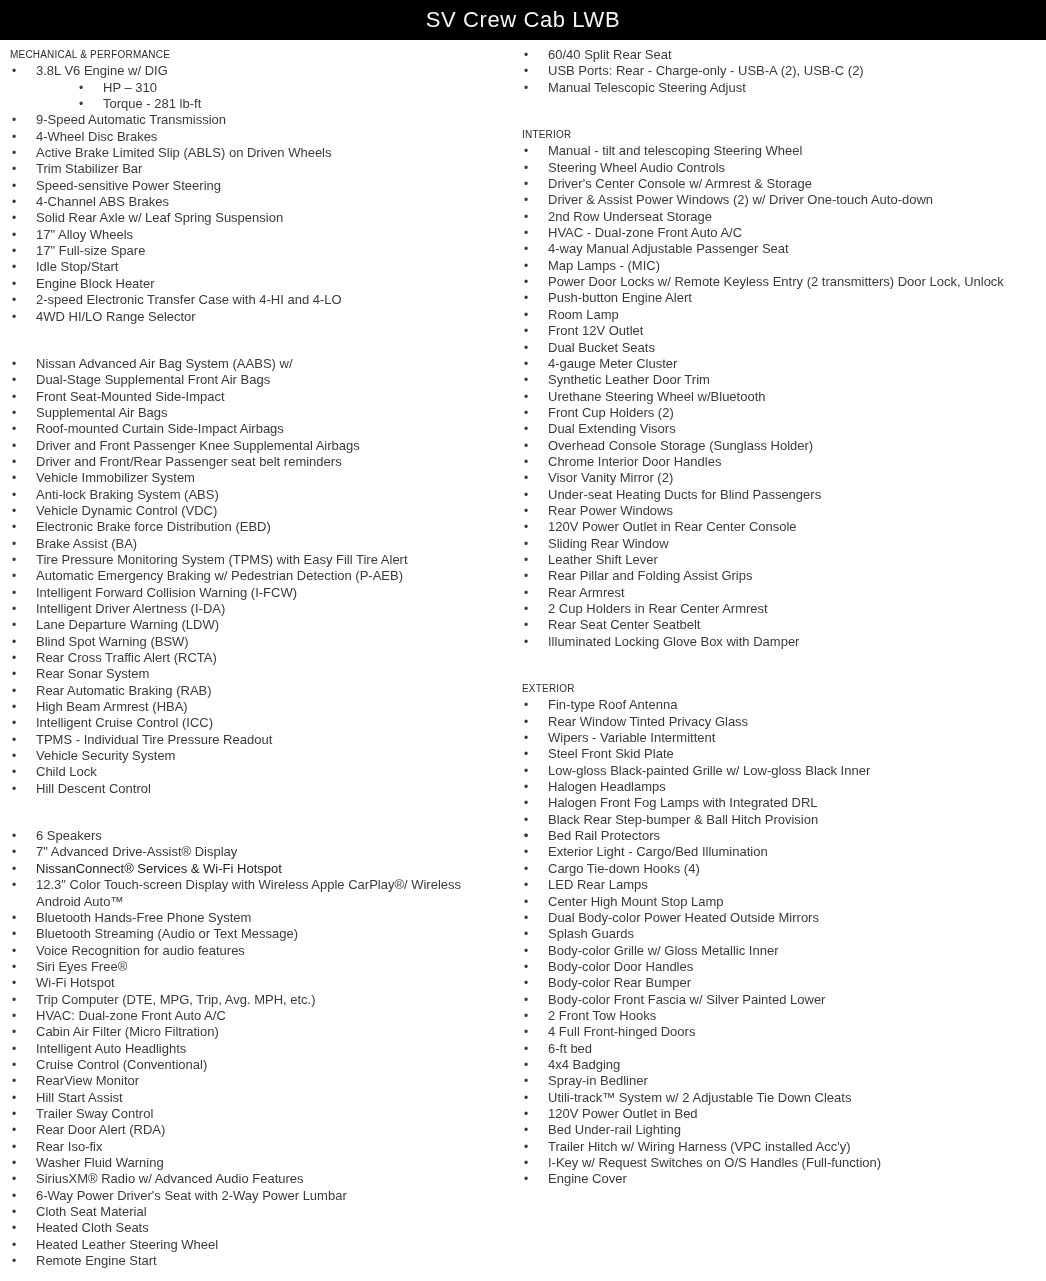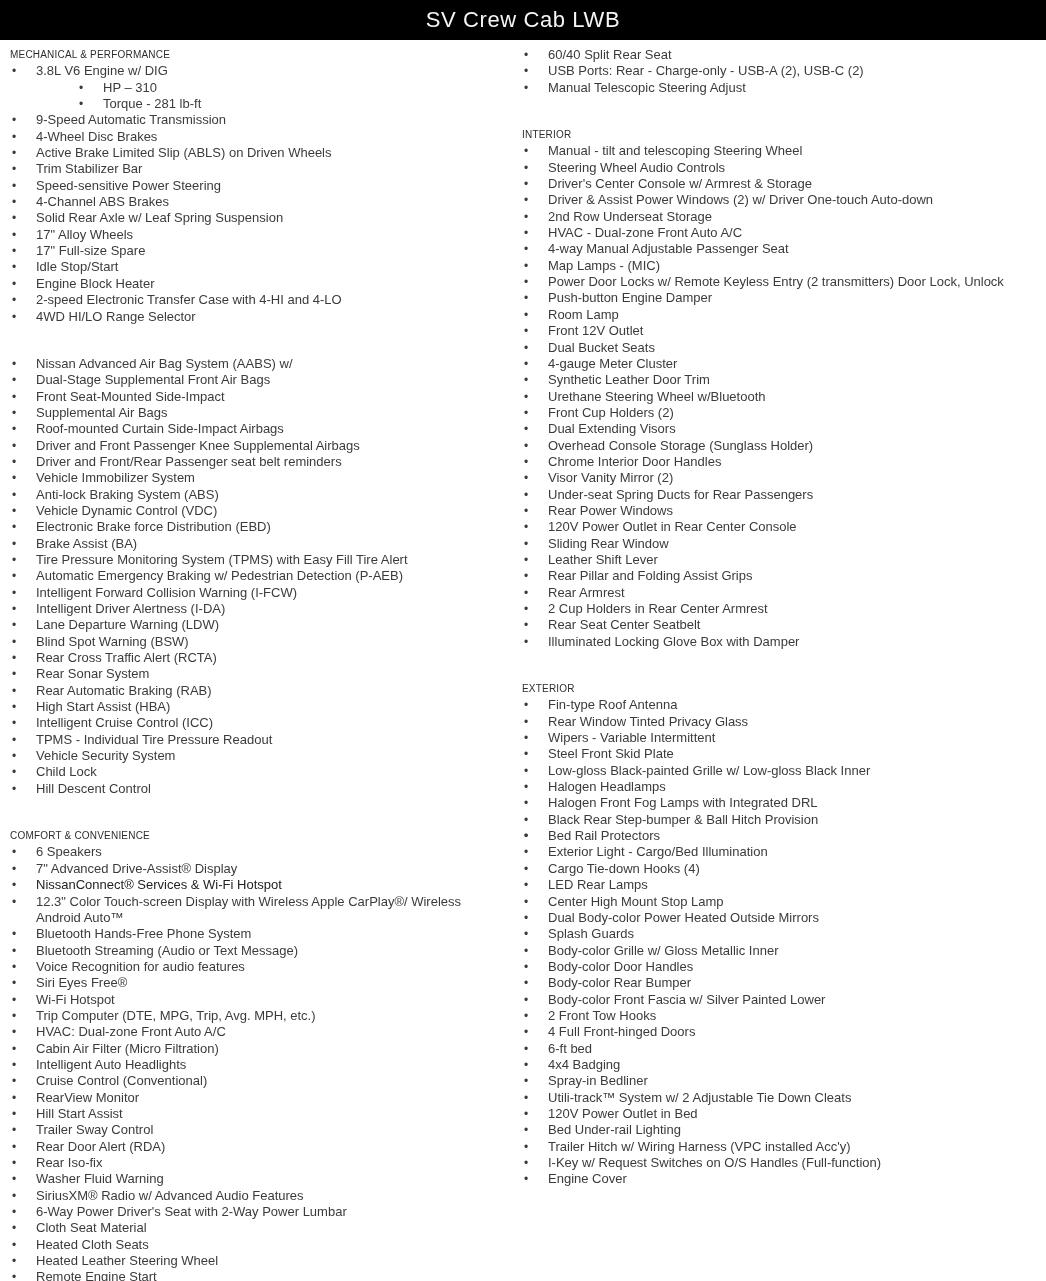--- a/index.html
+++ b/index.html
@@ -111,30 +111,29 @@
             <li class="item"><span class="bullet">•</span><span class="txt">Brake Assist (BA)</span></li>
             <li class="item"><span class="bullet">•</span><span class="txt">Tire Pressure Monitoring System (TPMS) with Easy Fill Tire Alert</span></li>
             <li class="item"><span class="bullet">•</span><span class="txt">Automatic Emergency Braking w/ Pedestrian Detection (P-AEB)</span></li>
             <li class="item"><span class="bullet">•</span><span class="txt">Intelligent Forward Collision Warning (I-FCW)</span></li>
             <li class="item"><span class="bullet">•</span><span class="txt">Intelligent Driver Alertness (I-DA)</span></li>
             <li class="item"><span class="bullet">•</span><span class="txt">Lane Departure Warning (LDW)</span></li>
             <li class="item"><span class="bullet">•</span><span class="txt">Blind Spot Warning (BSW)</span></li>
             <li class="item"><span class="bullet">•</span><span class="txt">Rear Cross Traffic Alert (RCTA)</span></li>
             <li class="item"><span class="bullet">•</span><span class="txt">Rear Sonar System</span></li>
             <li class="item"><span class="bullet">•</span><span class="txt">Rear Automatic Braking (RAB)</span></li>
-            <li class="item"><span class="bullet">•</span><span class="txt">High Start Assist (HBA)</span></li>
+            <li class="item"><span class="bullet">•</span><span class="txt">High Beam Armrest (HBA)</span></li>
             <li class="item"><span class="bullet">•</span><span class="txt">Intelligent Cruise Control (ICC)</span></li>
             <li class="item"><span class="bullet">•</span><span class="txt">TPMS - Individual Tire Pressure Readout</span></li>
             <li class="item"><span class="bullet">•</span><span class="txt">Vehicle Security System</span></li>
             <li class="item"><span class="bullet">•</span><span class="txt">Child Lock</span></li>
             <li class="item"><span class="bullet">•</span><span class="txt">Hill Descent Control</span></li>
           </ul>
         </div>
         <div class="section">
-          <h2 class="heading">COMFORT &amp; CONVENIENCE</h2>
           <ul>
             <li class="item"><span class="bullet">•</span><span class="txt">6 Speakers</span></li>
             <li class="item"><span class="bullet">•</span><span class="txt">7" Advanced Drive-Assist® Display</span></li>
             <li class="item"><span class="bullet">•</span><span class="txt bold">NissanConnect® Services &amp; Wi-Fi Hotspot</span></li>
             <li class="item"><span class="bullet">•</span><span class="txt">12.3" Color Touch-screen Display with Wireless Apple CarPlay®/ Wireless Android Auto™</span></li>
             <li class="item"><span class="bullet">•</span><span class="txt">Bluetooth Hands-Free Phone System</span></li>
             <li class="item"><span class="bullet">•</span><span class="txt">Bluetooth Streaming (Audio or Text Message)</span></li>
             <li class="item"><span class="bullet">•</span><span class="txt">Voice Recognition for audio features</span></li>
             <li class="item"><span class="bullet">•</span><span class="txt">Siri Eyes Free®</span></li>
             <li class="item"><span class="bullet">•</span><span class="txt">Wi-Fi Hotspot</span></li>
@@ -171,33 +170,33 @@
           <ul>
             <li class="item"><span class="bullet">•</span><span class="txt">Manual - tilt and telescoping Steering Wheel</span></li>
             <li class="item"><span class="bullet">•</span><span class="txt">Steering Wheel Audio Controls</span></li>
             <li class="item"><span class="bullet">•</span><span class="txt">Driver's Center Console w/ Armrest &amp; Storage</span></li>
             <li class="item"><span class="bullet">•</span><span class="txt">Driver &amp; Assist Power Windows (2) w/ Driver One-touch Auto-down</span></li>
             <li class="item"><span class="bullet">•</span><span class="txt">2nd Row Underseat Storage</span></li>
             <li class="item"><span class="bullet">•</span><span class="txt">HVAC - Dual-zone Front Auto A/C</span></li>
             <li class="item"><span class="bullet">•</span><span class="txt">4-way Manual Adjustable Passenger Seat</span></li>
             <li class="item"><span class="bullet">•</span><span class="txt">Map Lamps - (MIC)</span></li>
             <li class="item"><span class="bullet">•</span><span class="txt">Power Door Locks w/ Remote Keyless Entry (2 transmitters) Door Lock, Unlock</span></li>
-            <li class="item"><span class="bullet">•</span><span class="txt">Push-button Engine Damper</span></li>
+            <li class="item"><span class="bullet">•</span><span class="txt">Push-button Engine Alert</span></li>
             <li class="item"><span class="bullet">•</span><span class="txt">Room Lamp</span></li>
             <li class="item"><span class="bullet">•</span><span class="txt">Front 12V Outlet</span></li>
             <li class="item"><span class="bullet">•</span><span class="txt">Dual Bucket Seats</span></li>
             <li class="item"><span class="bullet">•</span><span class="txt">4-gauge Meter Cluster</span></li>
             <li class="item"><span class="bullet">•</span><span class="txt">Synthetic Leather Door Trim</span></li>
             <li class="item"><span class="bullet">•</span><span class="txt">Urethane Steering Wheel w/Bluetooth</span></li>
             <li class="item"><span class="bullet">•</span><span class="txt">Front Cup Holders (2)</span></li>
             <li class="item"><span class="bullet">•</span><span class="txt">Dual Extending Visors</span></li>
             <li class="item"><span class="bullet">•</span><span class="txt">Overhead Console Storage (Sunglass Holder)</span></li>
             <li class="item"><span class="bullet">•</span><span class="txt">Chrome Interior Door Handles</span></li>
             <li class="item"><span class="bullet">•</span><span class="txt">Visor Vanity Mirror (2)</span></li>
-            <li class="item"><span class="bullet">•</span><span class="txt">Under-seat Spring Ducts for Rear Passengers</span></li>
+            <li class="item"><span class="bullet">•</span><span class="txt">Under-seat Heating Ducts for Blind Passengers</span></li>
             <li class="item"><span class="bullet">•</span><span class="txt">Rear Power Windows</span></li>
             <li class="item"><span class="bullet">•</span><span class="txt">120V Power Outlet in Rear Center Console</span></li>
             <li class="item"><span class="bullet">•</span><span class="txt">Sliding Rear Window</span></li>
             <li class="item"><span class="bullet">•</span><span class="txt">Leather Shift Lever</span></li>
             <li class="item"><span class="bullet">•</span><span class="txt">Rear Pillar and Folding Assist Grips</span></li>
             <li class="item"><span class="bullet">•</span><span class="txt">Rear Armrest</span></li>
             <li class="item"><span class="bullet">•</span><span class="txt">2 Cup Holders in Rear Center Armrest</span></li>
             <li class="item"><span class="bullet">•</span><span class="txt">Rear Seat Center Seatbelt</span></li>
             <li class="item"><span class="bullet">•</span><span class="txt">Illuminated Locking Glove Box with Damper</span></li>
           </ul>

